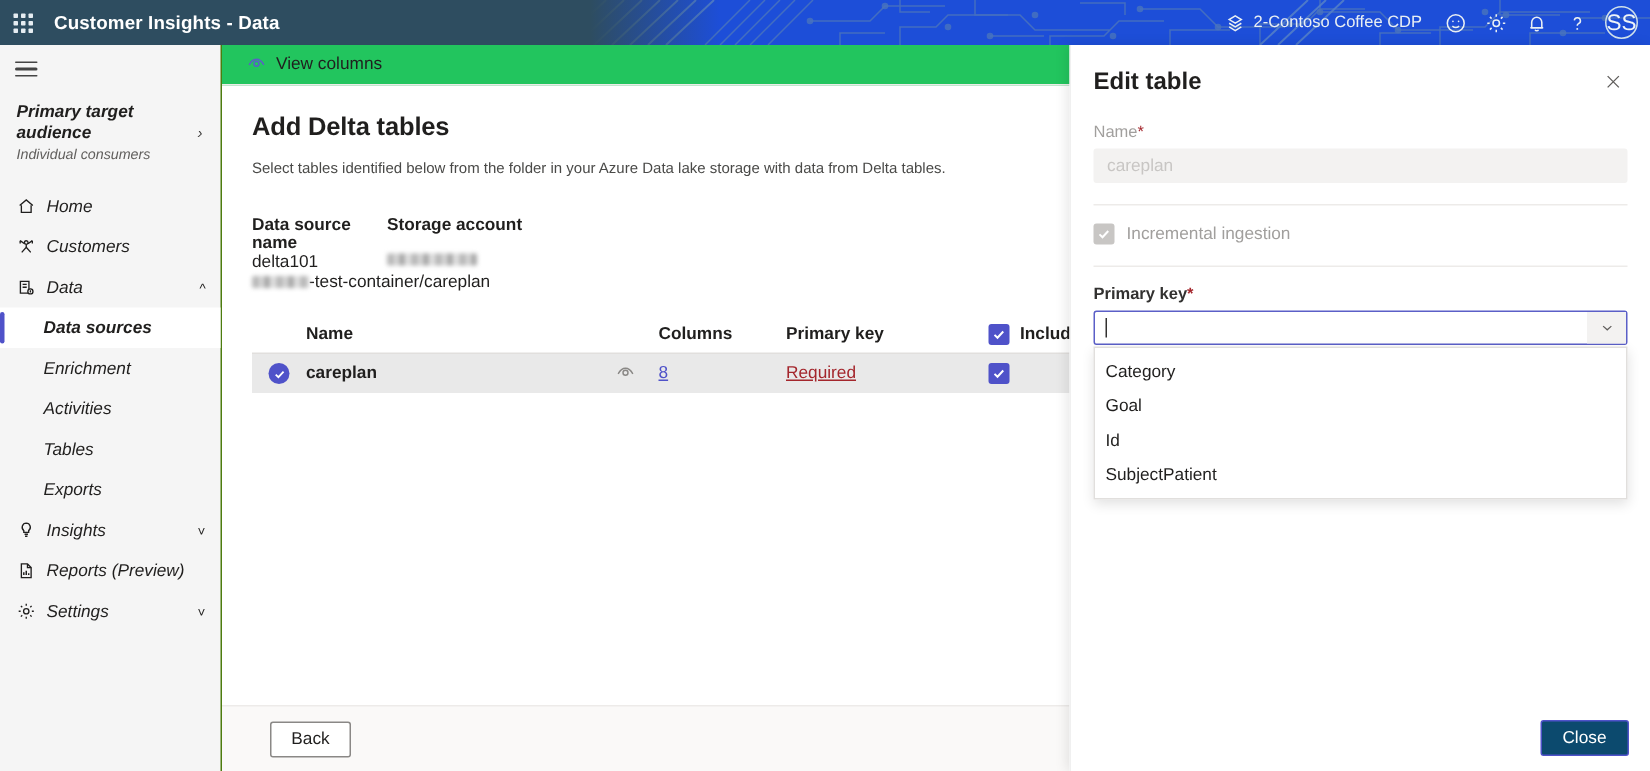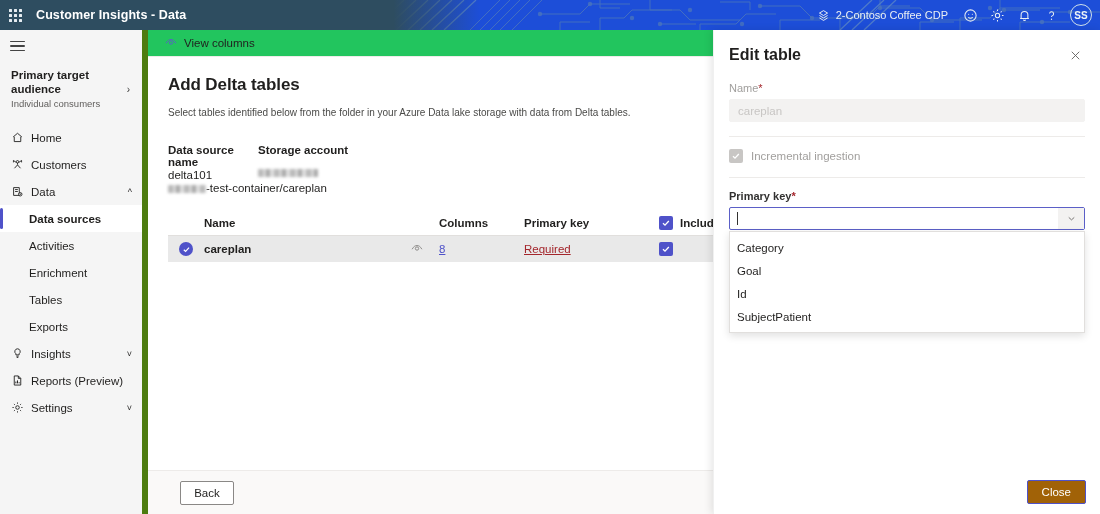--- a/index.html
+++ b/index.html
@@ -53,30 +53,31 @@
     color: #e9eff3; font-size: 11px; padding: 0 8px; height: 26px;
     white-space: nowrap; cursor: pointer;
   }
   .hicon {
     width: 26px; height: 26px; display: flex; align-items: center; justify-content: center;
     color: #e9eff3; cursor: pointer;
   }
   .avatar {
     width: 22px; height: 22px; border-radius: 50%;
     border: 1px solid #cfe0ea; color: #eef4f8;
-    font-size: 10px; font-weight: 700;
+    font-size: 15px; font-weight: 400;
     display: flex; align-items: center; justify-content: center;
     margin-left: 5px; margin-right: 2px; cursor: pointer;
   }
 
   
   .sidenav {
     position: absolute; top: 30px; left: 0; width: 148px; height: 484px;
     background: #f5f5f5;
-    border-right: 6px solid #4d7c0f;
+    border-right: 1px solid #4d7c0f;
+    font-style: italic;
   }
   .hamburger {
     width: 40px; height: 32px;
     display: flex; align-items: center; padding-left: 10px;
     cursor: pointer;
   }
   .hamburger-lines { width: 15px; }
   .hamburger-lines i { display: block; height: 1.4px; background: #444; margin: 3px 0; border-radius: 1px; }
 
   .audience {
@@ -240,21 +241,21 @@
   .combo-opt {
     height: 23px; display: flex; align-items: center;
     padding: 0 0 0 7px; font-size: 11.5px; color: #201f1e; cursor: pointer;
   }
 
   .panel-footer {
     position: absolute; bottom: 0; left: 0; right: 0; height: 44px;
     display: flex; align-items: center; justify-content: flex-end;
     padding-right: 14px;
   }
-  .btn-primary { background: #a16207; border: 1px solid #4f52c9; color: #fff; padding: 0 14px; }
+  .btn-primary { background: #0c4a6e; border: 1px solid #4f52c9; color: #fff; padding: 0 14px; }
 </style>
 </head>
 <body>
 
 <div class="app">
 
   <div class="header">
     <svg class="header-circuit" viewBox="0 0 1100 30" preserveAspectRatio="none">
       <g stroke="#6f93a6" stroke-width="1" fill="none" opacity="0.85">
         <path d="M470 30 L500 0 M480 30 L510 0 M490 30 L520 0 M500 30 L530 0 M512 30 L542 0"></path>
@@ -396,24 +397,24 @@
           </svg>
         </span>
         <span class="nav-label">Data</span>
         <span class="chev">^</span>
       </div>
 
       <div class="nav-item child active">
         <span class="nav-label">Data sources</span>
       </div>
       <div class="nav-item child">
+        <span class="nav-label">Enrichment</span>
+      </div>
+      <div class="nav-item child">
         <span class="nav-label">Activities</span>
-      </div>
-      <div class="nav-item child">
-        <span class="nav-label">Enrichment</span>
       </div>
       <div class="nav-item child">
         <span class="nav-label">Tables</span>
       </div>
       <div class="nav-item child">
         <span class="nav-label">Exports</span>
       </div>
 
       <div class="nav-item">
         <span class="nav-ico">

